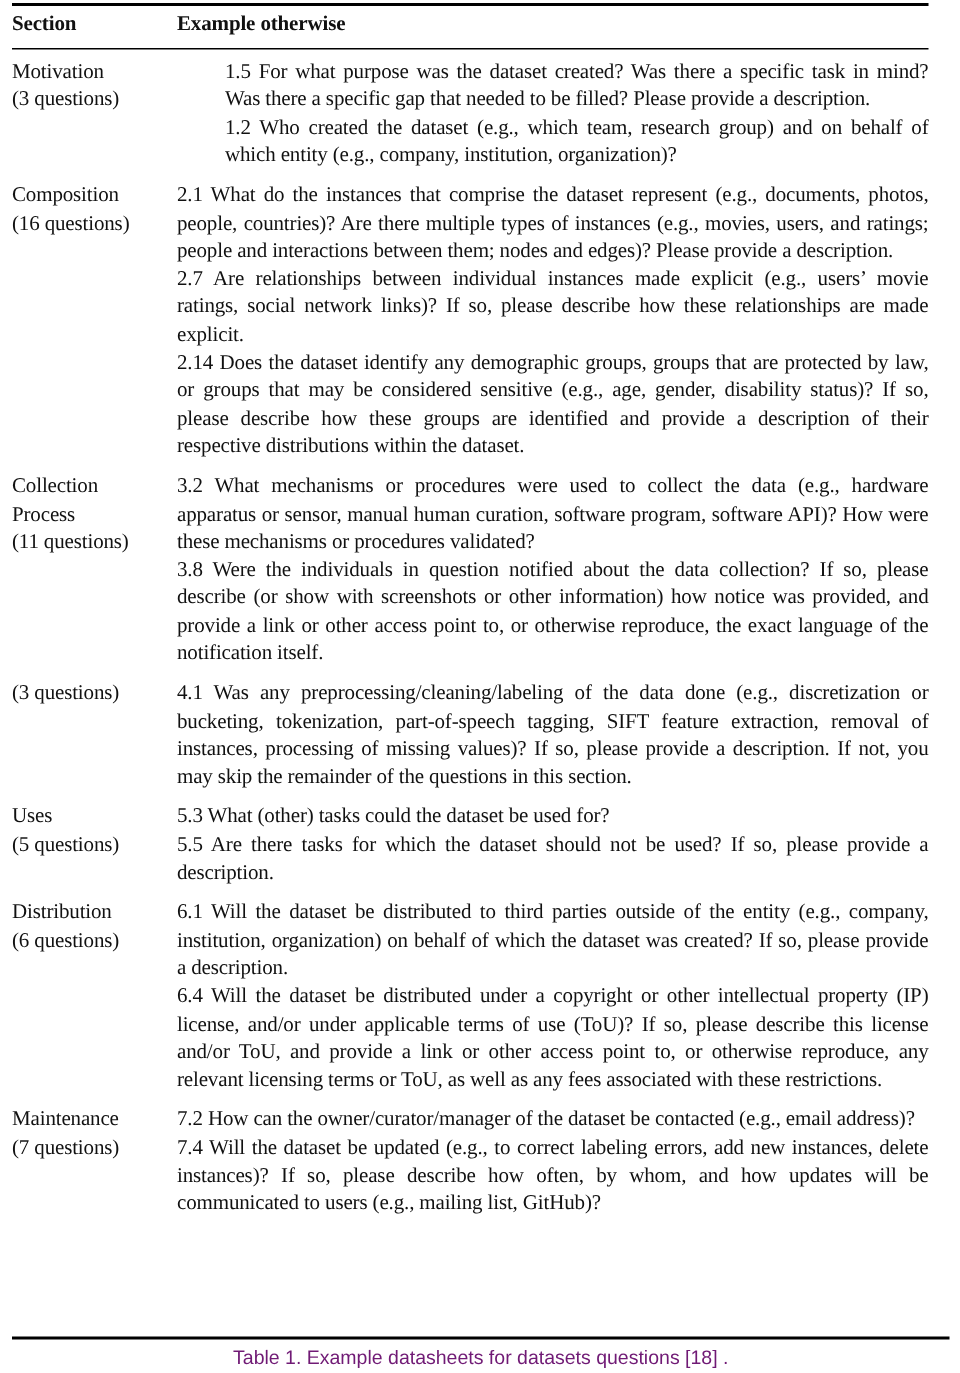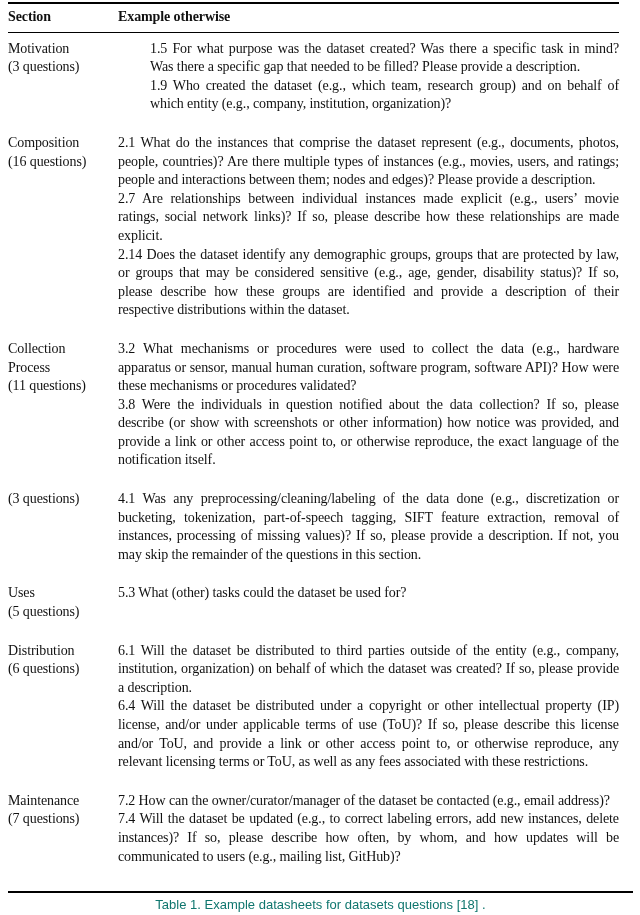--- a/index.html
+++ b/index.html
@@ -28,21 +28,21 @@
   }
   .rule.thick { height: 2px; }
   .rule.thin  { height: 1px; }
   .header-row {
     display: flex;
     font-weight: bold;
     padding: 4px 0 5px 0;
   }
   .row {
     display: flex;
-    margin-top: 20px;
+    margin-top: 8px;
   }
   .row:first-child { margin-top: 7px; gap: 32px; }
   .col-section {
     flex: none;
     width: 110px;
     box-sizing: border-box;
     padding-right: 6px;
   }
   .col-questions {
     flex: 1;
@@ -62,21 +62,21 @@
     background: #ffffff;
     padding: 0 7px 0 8px;
   }
   .caption {
     text-align: center;
     font-family: "Liberation Sans", "DejaVu Sans", sans-serif;
     font-size: 13px;
     line-height: 16px;
     letter-spacing: 0;
     margin-top: 4px;
-    color: #0f766e;
+    color: #701a75;
   }
 </style>
 </head>
 <body>
 
 <div class="page">
 
   <div class="rule thick"></div>
 
   <div class="header-row">
@@ -88,21 +88,21 @@
 
   <div class="table-body">
 
     <div class="row">
       <div class="col-section">
         <div class="section-name">Motivation</div>
         <div class="section-count">(3 questions)</div>
       </div>
       <div class="col-questions">
         <p class="q">1.5 For what purpose was the dataset created? Was there a specific task in mind? Was there a specific gap that needed to be filled? Please provide a description.</p>
-        <p class="q">1.9 Who created the dataset (e.g., which team, research group) and on behalf of which entity (e.g., company, institution, organization)?</p>
+        <p class="q">1.2 Who created the dataset (e.g., which team, research group) and on behalf of which entity (e.g., company, institution, organization)?</p>
       </div>
     </div>
 
     <div class="row">
       <div class="col-section">
         <div class="section-name">Composition</div>
         <div class="section-count">(16 questions)</div>
       </div>
       <div class="col-questions">
         <p class="q">2.1 What do the instances that comprise the dataset represent (e.g., documents, photos, people, countries)? Are there multiple types of instances (e.g., movies, users, and ratings; people and interactions between them; nodes and edges)? Please provide a description.</p>
@@ -132,20 +132,21 @@
       </div>
     </div>
 
     <div class="row">
       <div class="col-section">
         <div class="section-name">Uses</div>
         <div class="section-count">(5 questions)</div>
       </div>
       <div class="col-questions">
         <p class="q">5.3 What (other) tasks could the dataset be used for?</p>
+        <p class="q">5.5 Are there tasks for which the dataset should not be used? If so, please provide a description.</p>
       </div>
     </div>
 
     <div class="row">
       <div class="col-section">
         <div class="section-name">Distribution</div>
         <div class="section-count">(6 questions)</div>
       </div>
       <div class="col-questions">
         <p class="q">6.1 Will the dataset be distributed to third parties outside of the entity (e.g., company, institution, organization) on behalf of which the dataset was created? If so, please provide a description.</p>

